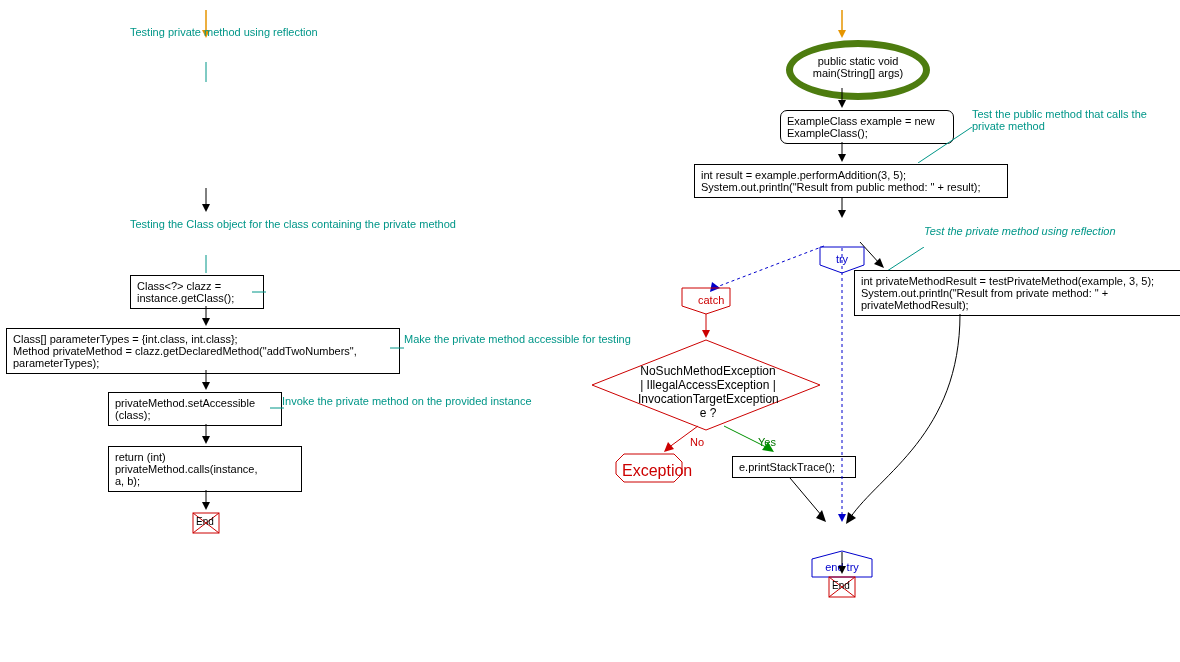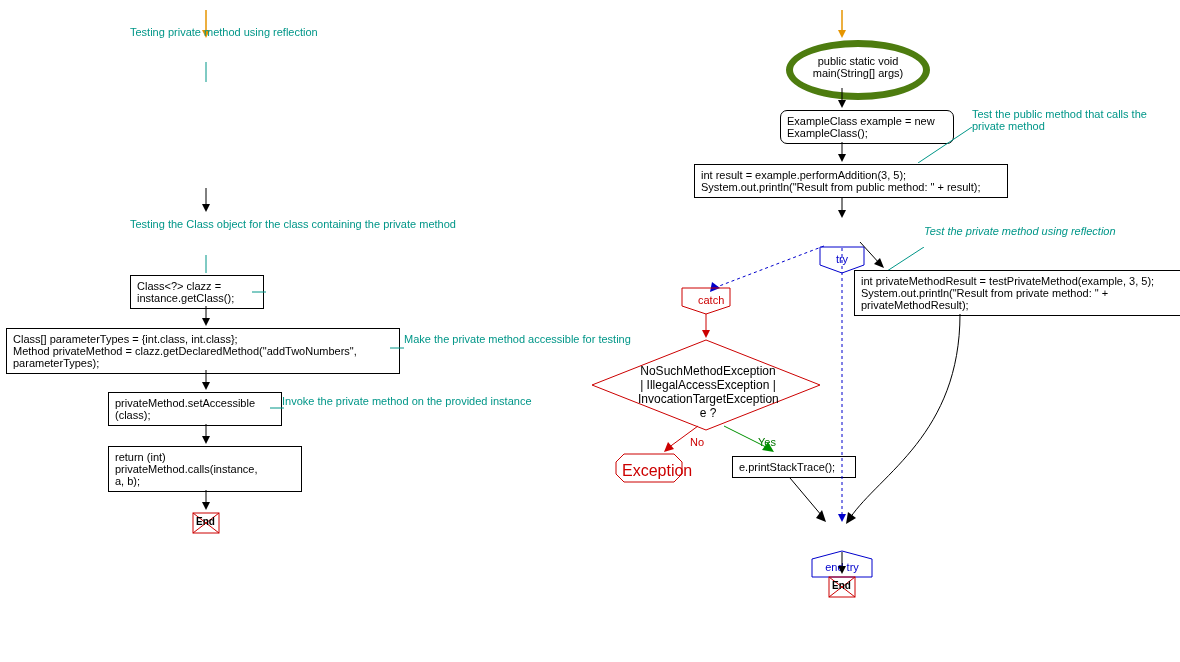--- a/index.html
+++ b/index.html
@@ -68,21 +68,20 @@
     position: absolute;
     width: 28px;
     height: 22px;
     font-size: 10px;
   }
   .end-box svg { overflow: visible; }
   .end-label {
     position: absolute;
     top: 4px;
     left: 4px;
-    font-weight: bold;
   }
   .label {
     position: absolute;
     font-size: 11px;
   }
   .red { color: #cc0000; }
   .green { color: #007700; }
   .oct-exception {
     position: absolute;
     color: #cc0000;

